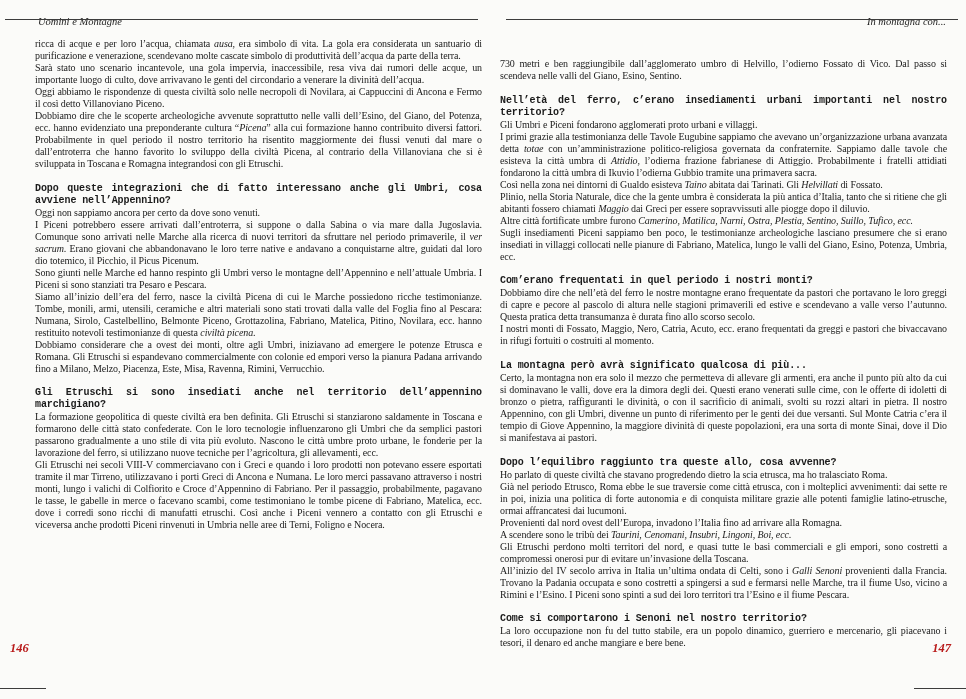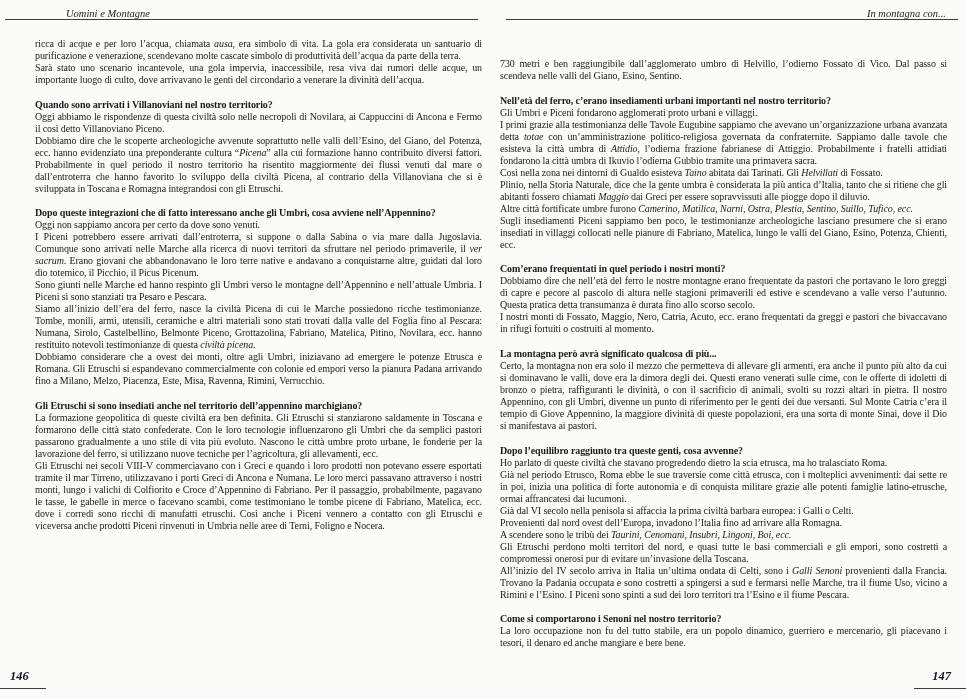--- a/index.html
+++ b/index.html
@@ -5,61 +5,60 @@
   * { margin:0; padding:0; box-sizing:border-box; }
   html,body { width:966px; height:699px; }
   body {
     position:relative;
     background:#fbfbf9;
     font-family:"Liberation Serif", serif;
     color:#1b1b1b;
     overflow:hidden;
   }
   .running-head {
-    position:absolute; top:8px;
-    font-style:italic; font-size:10.5px; color:#222;margin-left:28px;
+    position:absolute; top:16px;
+    font-style:italic; font-size:10.5px; color:#222;
   }
   .running-head.left { left:38px; }
   .running-head.right { right:20px; }
   .rule { position:absolute; background:#3c3c3c; height:1px; }
   .rule.header-left { left:5px; top:19px; width:473px; }
   .rule.header-right { left:506px; top:19px; width:452px; }
   .body-col {
     position:absolute; top:38px; width:447px; height:660px;
     font-size:10px; line-height:12px; letter-spacing:-0.1px;
     text-align:justify; overflow:hidden;
   }
   .body-col.left { left:35px; }
   .body-col.right { left:500px;margin-top:20px; }
-  .question { font-weight:bold; margin-top:12.7px; }
+  .question { font-weight:bold; margin-top:12.7px;font-family:Liberation Mono, monospace; }
   .para { font-weight:normal; }
   .pagenum {
-    position:absolute; top:669px;
-    font-weight:bold; font-style:italic; font-size:12.5px; color:#0f172a;
+    position:absolute; top:641px;
+    font-weight:bold; font-style:italic; font-size:12.5px; color:#b91c1c;
   }
   .pagenum.left { left:10px; }
   .pagenum.right { right:15px; }
   .rule.footer-left { left:0; top:688px; width:46px; }
   .rule.footer-right { right:0; top:688px; width:52px; }
 </style>
 </head>
 <body>
 
 <div>
 
   <span class="running-head left">Uomini e Montagne</span>
   <div class="rule header-left"></div>
 
   <span class="running-head right">In montagna con...</span>
   <div class="rule header-right"></div>
 
   <div class="body-col left">
       <div class="para">ricca di acque e per loro l’acqua, chiamata <i>ausa</i>, era simbolo di vita. La gola era considerata un santuario di purificazione e venerazione, scendevano molte cascate simbolo di produttività dell’acqua da parte della terra.</div>
       <div class="para">Sarà stato uno scenario incantevole, una gola impervia, inaccessibile, resa viva dai rumori delle acque, un importante luogo di culto, dove arrivavano le genti del circondario a venerare la divinità dell’acqua.</div>
-      <div class="question">Quando sono arrivati i Villanoviani nel nostro territorio?</div>
       <div class="para">Oggi abbiamo le rispondenze di questa civiltà solo nelle necropoli di Novilara, ai Cappuccini di Ancona e Fermo il così detto Villanoviano Piceno.</div>
       <div class="para">Dobbiamo dire che le scoperte archeologiche avvenute soprattutto nelle valli dell’Esino, del Giano, del Potenza, ecc. hanno evidenziato una preponderante cultura “<i>Picena</i>” alla cui formazione hanno contribuito diversi fattori. Probabilmente in quel periodo il nostro territorio ha risentito maggiormente dei flussi venuti dal mare o dall’entroterra che hanno favorito lo sviluppo della civiltà Picena, al contrario della Villanoviana che si è sviluppata in Toscana e Romagna integrandosi con gli Etruschi.</div>
       <div class="question">Dopo queste integrazioni che di fatto interessano anche gli Umbri, cosa avviene nell’Appennino?</div>
       <div class="para">Oggi non sappiamo ancora per certo da dove sono venuti.</div>
       <div class="para">I Piceni potrebbero essere arrivati dall’entroterra, si suppone o dalla Sabina o via mare dalla Jugoslavia. Comunque sono arrivati nelle Marche alla ricerca di nuovi territori da sfruttare nel periodo primaverile, il <i>ver sacrum</i>. Erano giovani che abbandonavano le loro terre native e andavano a conquistarne altre, guidati dal loro dio totemico, il Picchio, il Picus Picenum.</div>
       <div class="para">Sono giunti nelle Marche ed hanno respinto gli Umbri verso le montagne dell’Appennino e nell’attuale Umbria. I Piceni si sono stanziati tra Pesaro e Pescara.</div>
       <div class="para">Siamo all’inizio dell’era del ferro, nasce la civiltà Picena di cui le Marche possiedono ricche testimonianze. Tombe, monili, armi, utensili, ceramiche e altri materiali sono stati trovati dalla valle del Foglia fino al Pescara: Numana, Sirolo, Castelbellino, Belmonte Piceno, Grottazolina, Fabriano, Matelica, Pitino, Novilara, ecc. hanno restituito notevoli testimonianze di questa <i>civiltà picena</i>.</div>
       <div class="para">Dobbiamo considerare che a ovest dei monti, oltre agli Umbri, iniziavano ad emergere le potenze Etrusca e Romana. Gli Etruschi si espandevano commercialmente con colonie ed empori verso la pianura Padana arrivando fino a Milano, Melzo, Piacenza, Este, Misa, Ravenna, Rimini, Verrucchio.</div>
       <div class="question">Gli Etruschi si sono insediati anche nel territorio dell’appennino marchigiano?</div>
       <div class="para">La formazione geopolitica di queste civiltà era ben definita. Gli Etruschi si stanziarono saldamente in Toscana e formarono delle città stato confederate. Con le loro tecnologie influenzarono gli Umbri che da semplici pastori passarono gradualmente a uno stile di vita più evoluto. Nascono le città umbre proto urbane, le fonderie per la lavorazione del ferro, si utilizzano nuove tecniche per l’agricoltura, gli allevamenti, ecc.</div>
@@ -67,30 +66,29 @@
     </div>
 
   <div class="body-col right">
       <div class="para">730 metri e ben raggiungibile dall’agglomerato umbro di Helvillo, l’odierno Fossato di Vico. Dal passo si scendeva nelle valli del Giano, Esino, Sentino.</div>
       <div class="question">Nell’età del ferro, c’erano insediamenti urbani importanti nel nostro territorio?</div>
       <div class="para">Gli Umbri e Piceni fondarono agglomerati proto urbani e villaggi.</div>
       <div class="para">I primi grazie alla testimonianza delle Tavole Eugubine sappiamo che avevano un’organizzazione urbana avanzata detta <i>totae</i> con un’amministrazione politico-religiosa governata da confraternite. Sappiamo dalle tavole che esisteva la città umbra di <i>Attidio</i>, l’odierna frazione fabrianese di Attiggio. Probabilmente i fratelli attidiati fondarono la città umbra di Ikuvio l’odierna Gubbio tramite una primavera sacra.</div>
       <div class="para">Così nella zona nei dintorni di Gualdo esisteva <i>Taino</i> abitata dai Tarinati. Gli <i>Helvillati</i> di Fossato.</div>
       <div class="para">Plinio, nella Storia Naturale, dice che la gente umbra è considerata la più antica d’Italia, tanto che si ritiene che gli abitanti fossero chiamati <i>Maggio</i> dai Greci per essere sopravvissuti alle piogge dopo il diluvio.</div>
       <div class="para">Altre città fortificate umbre furono <i>Camerino, Matilica, Narni, Ostra, Plestia, Sentino, Suillo, Tufico, ecc.</i></div>
-      <div class="para">Sugli insediamenti Piceni sappiamo ben poco, le testimonianze archeologiche lasciano presumere che si erano insediati in villaggi collocati nelle pianure di Fabriano, Matelica, lungo le valli del Giano, Esino, Potenza, Chienti, ecc.</div>
+      <div class="para">Sugli insediamenti Piceni sappiamo ben poco, le testimonianze archeologiche lasciano presumere che si erano insediati in villaggi collocati nelle pianure di Fabriano, Matelica, lungo le valli del Giano, Esino, Potenza, Umbria, ecc.</div>
       <div class="question">Com’erano frequentati in quel periodo i nostri monti?</div>
       <div class="para">Dobbiamo dire che nell’età del ferro le nostre montagne erano frequentate da pastori che portavano le loro greggi di capre e pecore al pascolo di altura nelle stagioni primaverili ed estive e scendevano a valle verso l’autunno. Questa pratica detta transumanza è durata fino allo scorso secolo.</div>
       <div class="para">I nostri monti di Fossato, Maggio, Nero, Catria, Acuto, ecc. erano frequentati da greggi e pastori che bivaccavano in rifugi fortuiti o costruiti al momento.</div>
       <div class="question">La montagna però avrà significato qualcosa di più...</div>
       <div class="para">Certo, la montagna non era solo il mezzo che permetteva di allevare gli armenti, era anche il punto più alto da cui si dominavano le valli, dove era la dimora degli dei. Questi erano venerati sulle cime, con le offerte di idoletti di bronzo o pietra, raffiguranti le divinità, o con il sacrificio di animali, svolti su rozzi altari in pietra. Il nostro Appennino, con gli Umbri, divenne un punto di riferimento per le genti dei due versanti. Sul Monte Catria c’era il tempio di Giove Appennino, la maggiore divinità di queste popolazioni, era una sorta di monte Sinai, dove il Dio si manifestava ai pastori.</div>
-      <div class="question">Dopo l’equilibro raggiunto tra queste genti, cosa avvenne?</div>
+      <div class="question">Dopo l’equilibro raggiunto tra queste allo, cosa avvenne?</div>
       <div class="para">Ho parlato di queste civiltà che stavano progredendo dietro la scia etrusca, ma ho tralasciato Roma.</div>
       <div class="para">Già nel periodo Etrusco, Roma ebbe le sue traversie come città etrusca, con i molteplici avvenimenti: dai sette re in poi, inizia una politica di forte autonomia e di conquista militare grazie alle potenti famiglie latino-etrusche, ormai affrancatesi dai lucumoni.</div>
-      <div class="para">Già dal VI secolo nella penisola si affaccia la prima civiltà barbara europea: i Galli o Celti.</div>
       <div class="para">Provenienti dal nord ovest dell’Europa, invadono l’Italia fino ad arrivare alla Romagna.</div>
       <div class="para">A scendere sono le tribù dei <i>Taurini, Cenomani, Insubri, Lingoni, Boi, ecc.</i></div>
       <div class="para">Gli Etruschi perdono molti territori del nord, e quasi tutte le basi commerciali e gli empori, sono costretti a compromessi onerosi pur di evitare un’invasione della Toscana.</div>
       <div class="para">All’inizio del IV secolo arriva in Italia un’ultima ondata di Celti, sono i <i>Galli Senoni</i> provenienti dalla Francia. Trovano la Padania occupata e sono costretti a spingersi a sud e fermarsi nelle Marche, tra il fiume Uso, vicino a Rimini e l’Esino. I Piceni sono spinti a sud dei loro territori tra l’Esino e il fiume Pescara.</div>
       <div class="question">Come si comportarono i Senoni nel nostro territorio?</div>
       <div class="para">La loro occupazione non fu del tutto stabile, era un popolo dinamico, guerriero e mercenario, gli piacevano i tesori, il denaro ed anche mangiare e bere bene.</div>
     </div>
 
   <span class="pagenum left">146</span>
   <div class="rule footer-left"></div>

